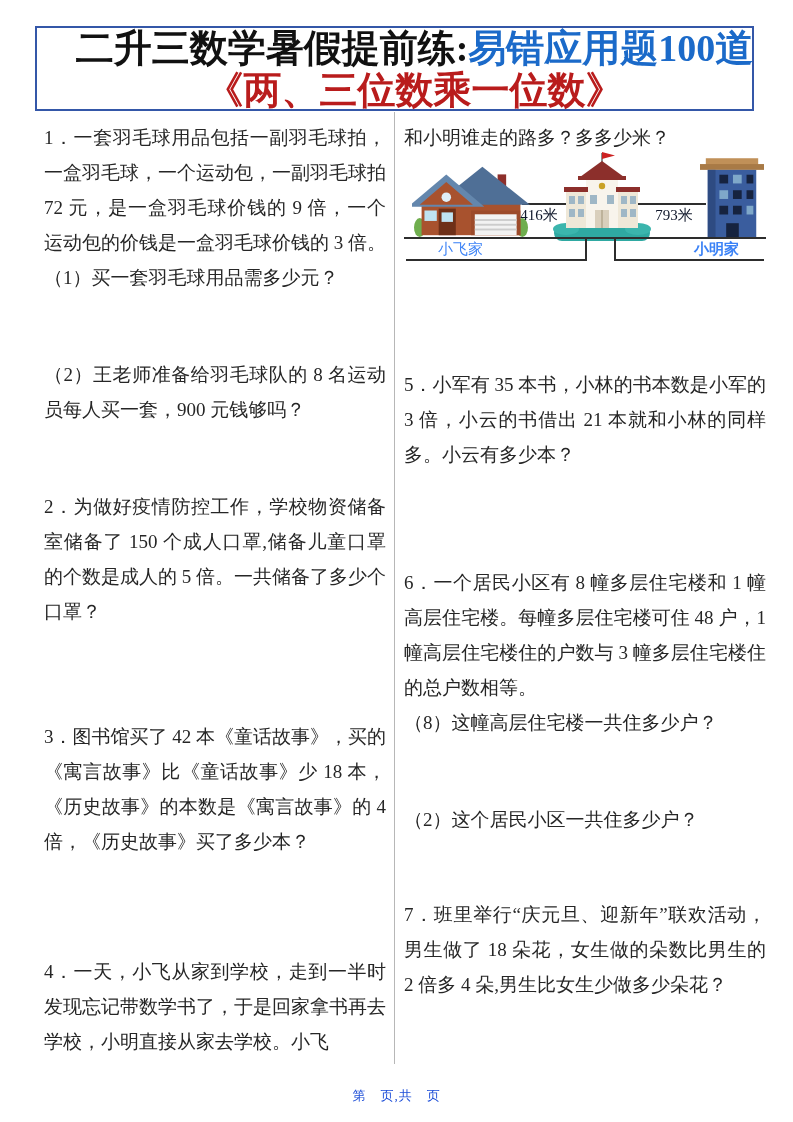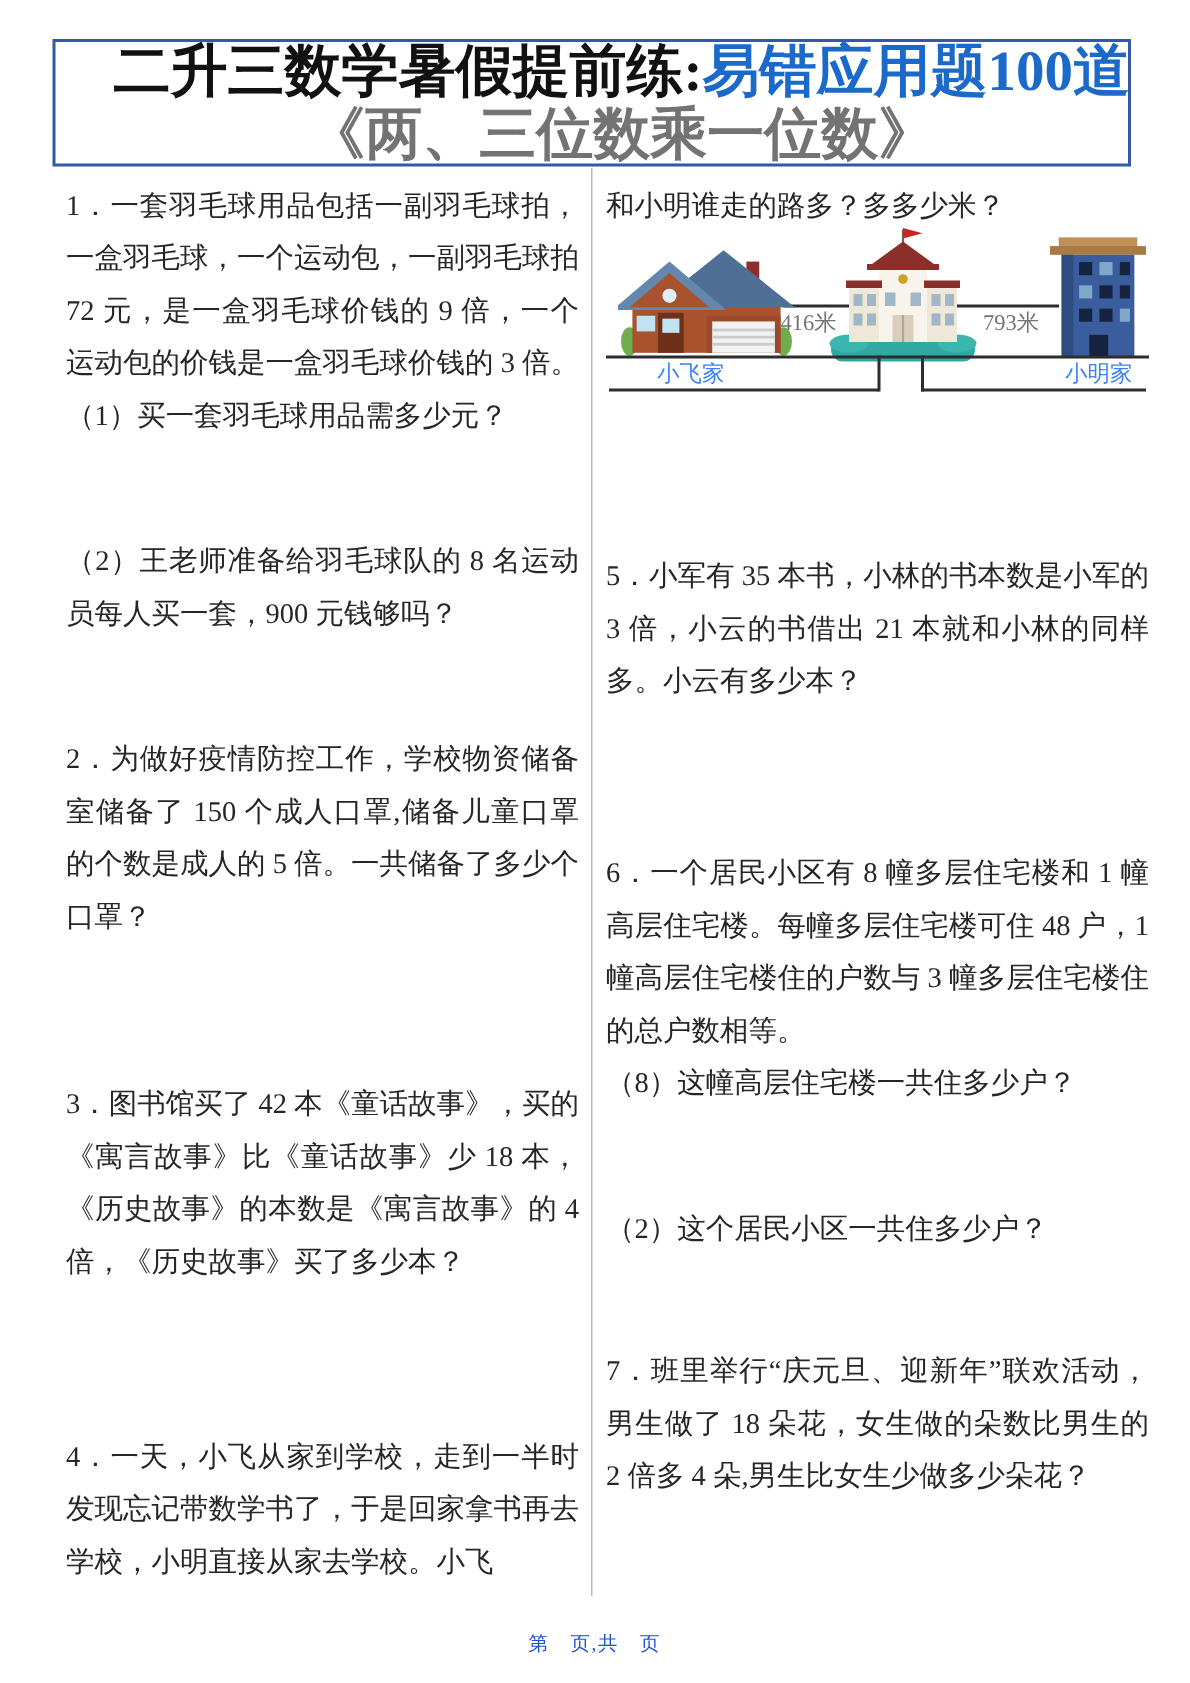--- a/index.html
+++ b/index.html
@@ -11,21 +11,21 @@
   .title-box{
     position:absolute;left:35px;top:26px;width:719px;height:85px;
     border:2px solid #3457a8;box-sizing:border-box;
     display:flex;flex-direction:column;align-items:center;justify-content:center;
     background:#ffffff;
     padding-left:40px;
   }
   .title-line{font-weight:700;font-size:38px;line-height:42px;white-space:nowrap;letter-spacing:0px;}
   .title-black{color:#111111;}
   .title-blue{color:#1b6ac9;}
-  .title-red{color:#737373;}
+  .title-red{color:#b91c1c;}
   
   .col-divider{position:absolute;left:394px;top:112px;width:1px;height:952px;background:#b7b7b7;}
   .col{position:absolute;top:120px;}
   .col-left{left:44px;width:342px;}
   .col-right{left:404px;width:362px;}
   .col p{margin:0;font-size:19px;line-height:35px;text-align:justify;}
   .gap-sm{margin-top:62px !important;}
   .gap-md{margin-top:90px !important;}
   .gap-lg{margin-top:95px !important;}
   .gap-p5{margin-top:92px !important;}
@@ -34,26 +34,26 @@
   .gap-p7{margin-top:60px !important;}
   
   .diagram{position:relative;width:362px;height:120px;margin-top:0px;}
   .dg-line{position:absolute;background:#2d2d2d;}
   .dg-path{left:118px;top:48px;width:184px;height:2px;z-index:1;}
   .dg-ground{left:0;top:82px;width:362px;height:2px;z-index:3;}
   .dg-sub-left{left:2px;top:104px;width:180px;height:2px;z-index:3;}
   .dg-sub-right{left:210px;top:104px;width:150px;height:2px;z-index:3;}
   .dg-tick-left{left:181px;top:82px;width:2px;height:24px;z-index:3;}
   .dg-tick-right{left:210px;top:82px;width:2px;height:24px;z-index:3;}
-  .dg-dist{position:absolute;top:51px;font-size:15px;text-align:center;z-index:2;color:#737373;}
+  .dg-dist{position:absolute;top:51px;font-size:15px;text-align:center;z-index:2;color:#0f172a;}
   .dg-dist-1{left:106px;width:58px;}
   .dg-dist-2{left:240px;width:60px;}
   .dg-home{position:absolute;top:85px;font-size:15px;z-index:4;color:#3b82f6;}
   .dg-home-left{left:34px;}
-  .dg-home-right{left:306px;}
+  .dg-home-right{left:290px;font-weight:bold;}
   .dg-b{position:absolute;z-index:2;}
   .dg-house{left:8px;top:8px;width:118px;height:76px;}
   .dg-school{left:148px;top:-4px;width:100px;height:96px;}
   .dg-tower{left:296px;top:2px;width:64px;height:82px;}
   .dg-b svg{display:block;width:100%;height:100%;}
   
   .footer{
     position:absolute;left:0;top:1087px;width:793px;text-align:center;
     font-size:13px;color:#1d4ed8;letter-spacing:1px;
   }

